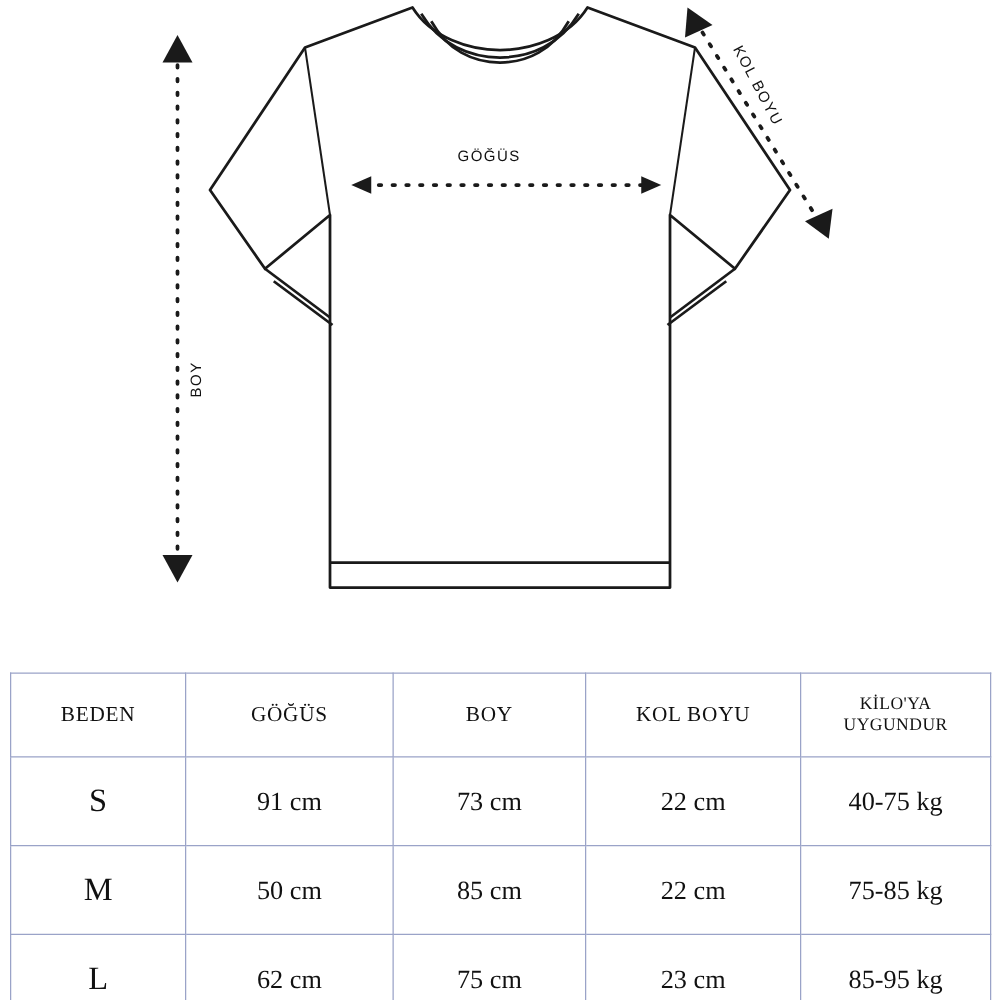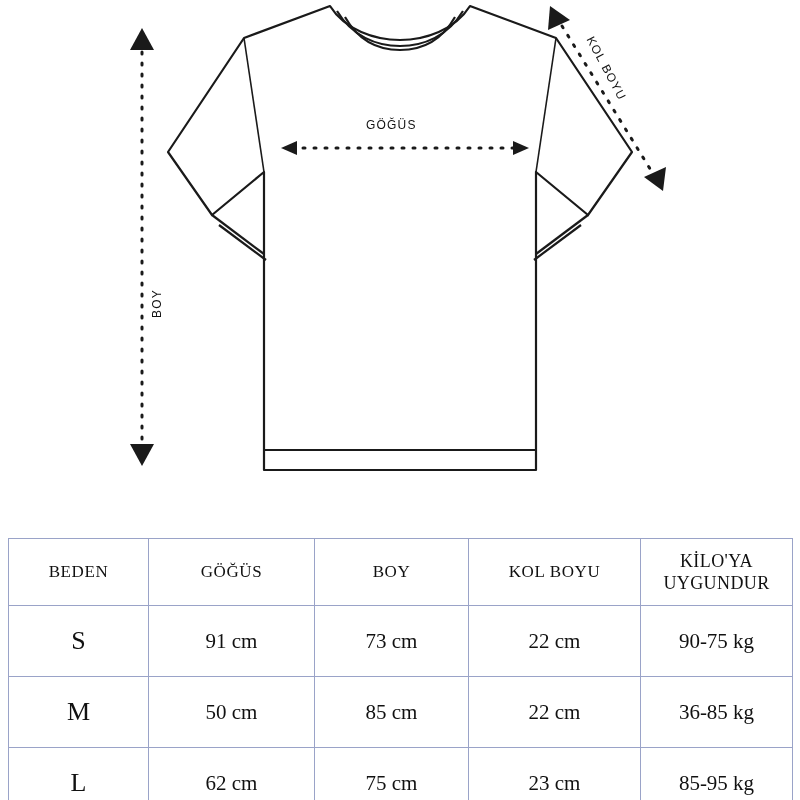--- a/index.html
+++ b/index.html
@@ -73,21 +73,21 @@
     color: #111;
     padding: 0;
     margin-left: 40px;
   }
   #size-table thead th {
     height: 66px;
     font-size: 17px;
     letter-spacing: 0.6px;
   }
   #size-table thead th.small-head {
-    font-size: 18px;
+    font-size: 14px;
     line-height: 1.25;
     letter-spacing: 0.4px;
   }
   #size-table tbody td {
     height: 70px;
     font-size: 21px;
   }
   #size-table tbody td.size-cell {
     font-size: 26px;
   }
@@ -181,28 +181,28 @@
         <div>UYGUNDUR</div>
       </th>
     </tr>
   </thead>
   <tbody>
     <tr>
       <td class="size-cell">S</td>
       <td>91 cm</td>
       <td>73 cm</td>
       <td>22  cm</td>
-      <td>90-75 kg</td>
+      <td>40-75 kg</td>
     </tr>
     <tr>
       <td class="size-cell">M</td>
       <td>50 cm</td>
       <td>85 cm</td>
       <td>22 cm</td>
-      <td>36-85 kg</td>
+      <td>75-85 kg</td>
     </tr>
     <tr>
       <td class="size-cell">L</td>
       <td>62 cm</td>
       <td>75 cm</td>
       <td>23 cm</td>
       <td>85-95 kg</td>
     </tr>
   </tbody>
 </table>

